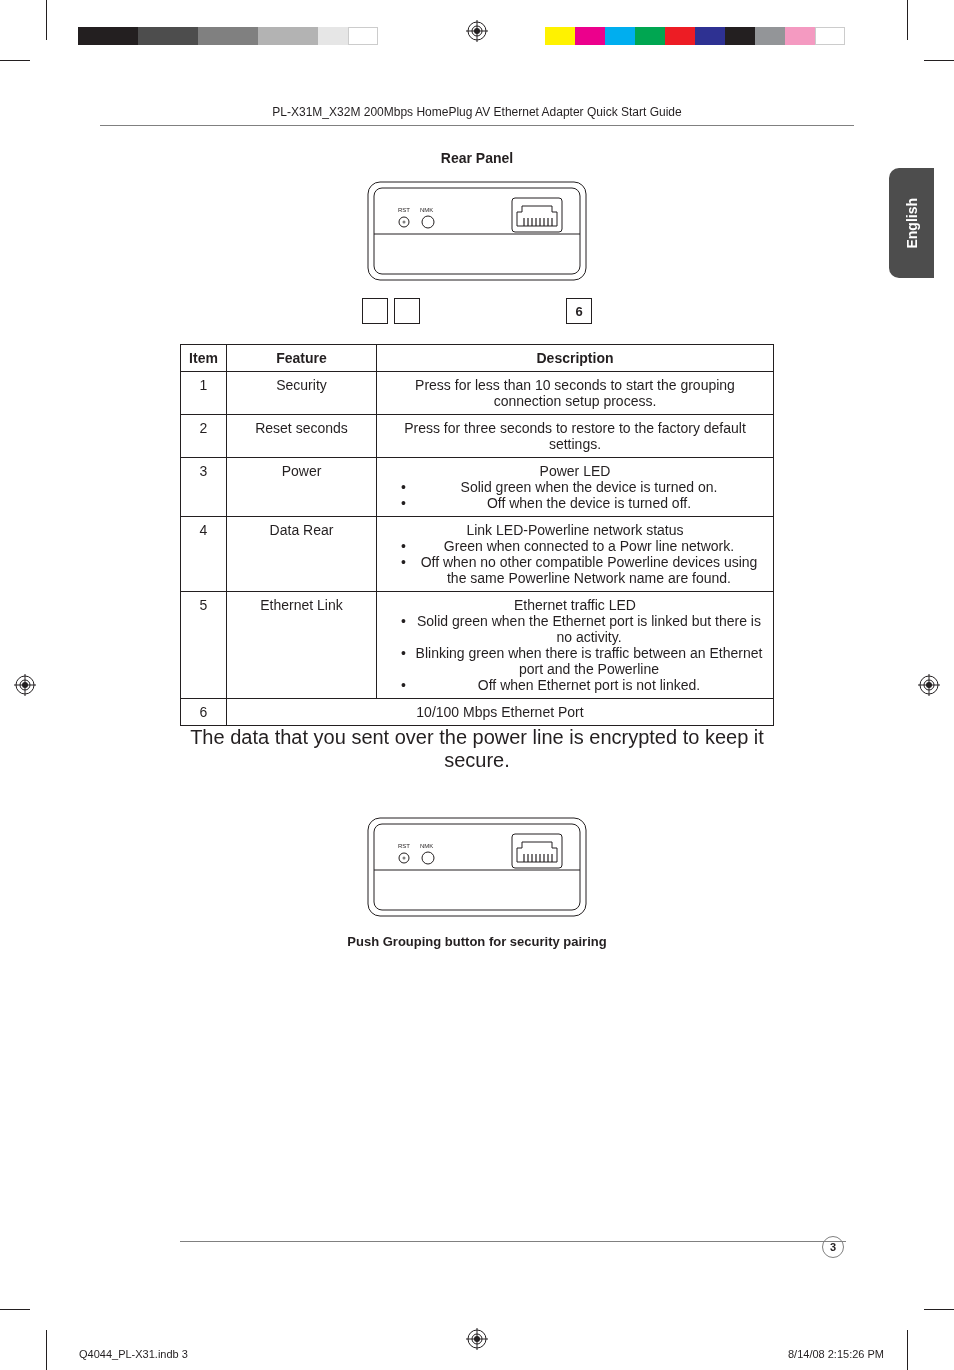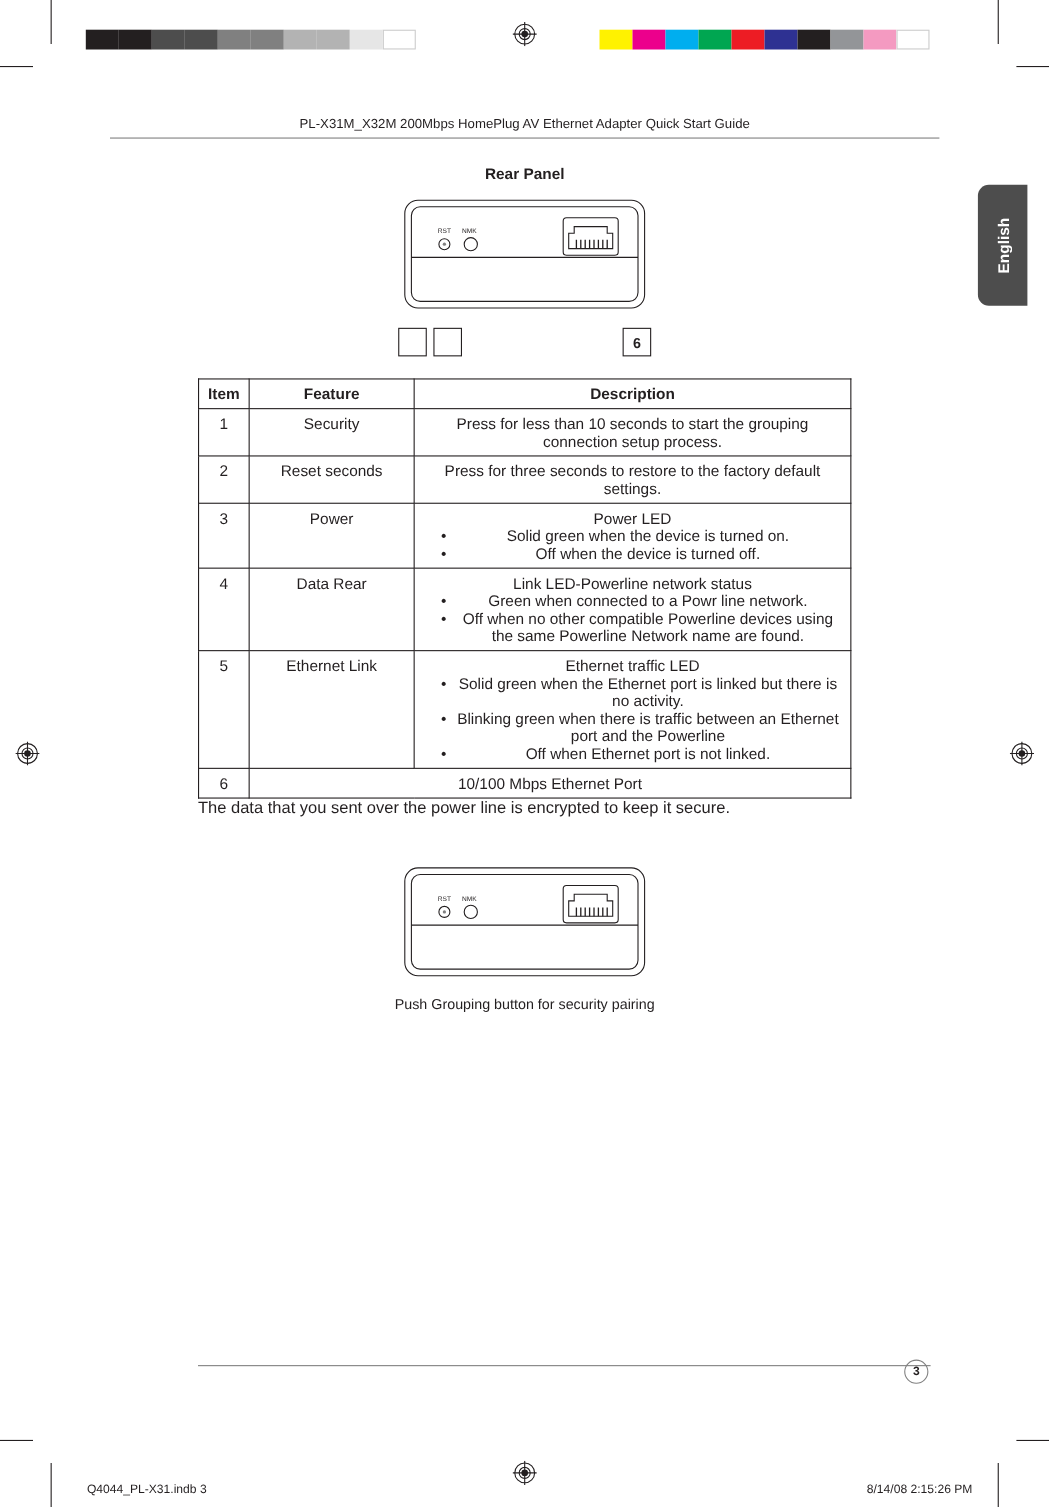--- a/index.html
+++ b/index.html
@@ -66,22 +66,22 @@
       vertical-align: top;
     }
     table.features th { font-weight: bold; }
     table.features td.item { text-align: center; width: 46px; }
     table.features td.feature { width: 150px; margin-left: 12px; }
     .bullets { padding-left: 18px; }
     .bullets li { list-style: none; position: relative; padding-left: 10px; }
     .bullets li::before { content: "•"; position: absolute; left: 0; }
 
     .section-heading { border: 1px solid #808080; border-radius: 10px; padding: 8px 14px; font-size: 24px; font-weight: bold; margin-top: 70px; margin-bottom: 18px; }
-    .section-text { font-size: 15px; margin-bottom: 40px; }
-    .caption { text-align: center; font-weight: normal; font-size: 13px; margin-top: 12px; }
+    .section-text { font-size: 20px; margin-bottom: 40px; text-align: center; }
+    .caption { text-align: center; font-weight: bold; font-size: 13px; margin-top: 12px; }
 
     .page-number { position: absolute; right: 50px; bottom: 42px; border: 1px solid #808080; border-radius: 50%; width: 22px; height: 22px; display:flex; align-items:center; justify-content:center; font-size: 11px; font-weight: bold; }
     .footer-line { position: absolute; left: 120px; right: 48px; bottom: 58px; border-top: 1px solid #808080; }
 
     .slug { position: absolute; bottom: 10px; font-size: 11px; color: #231f20; }
     .slug-left { left: 79px; }
     .slug-right { right: 70px; }
   </style>
 </head>
 <body>

